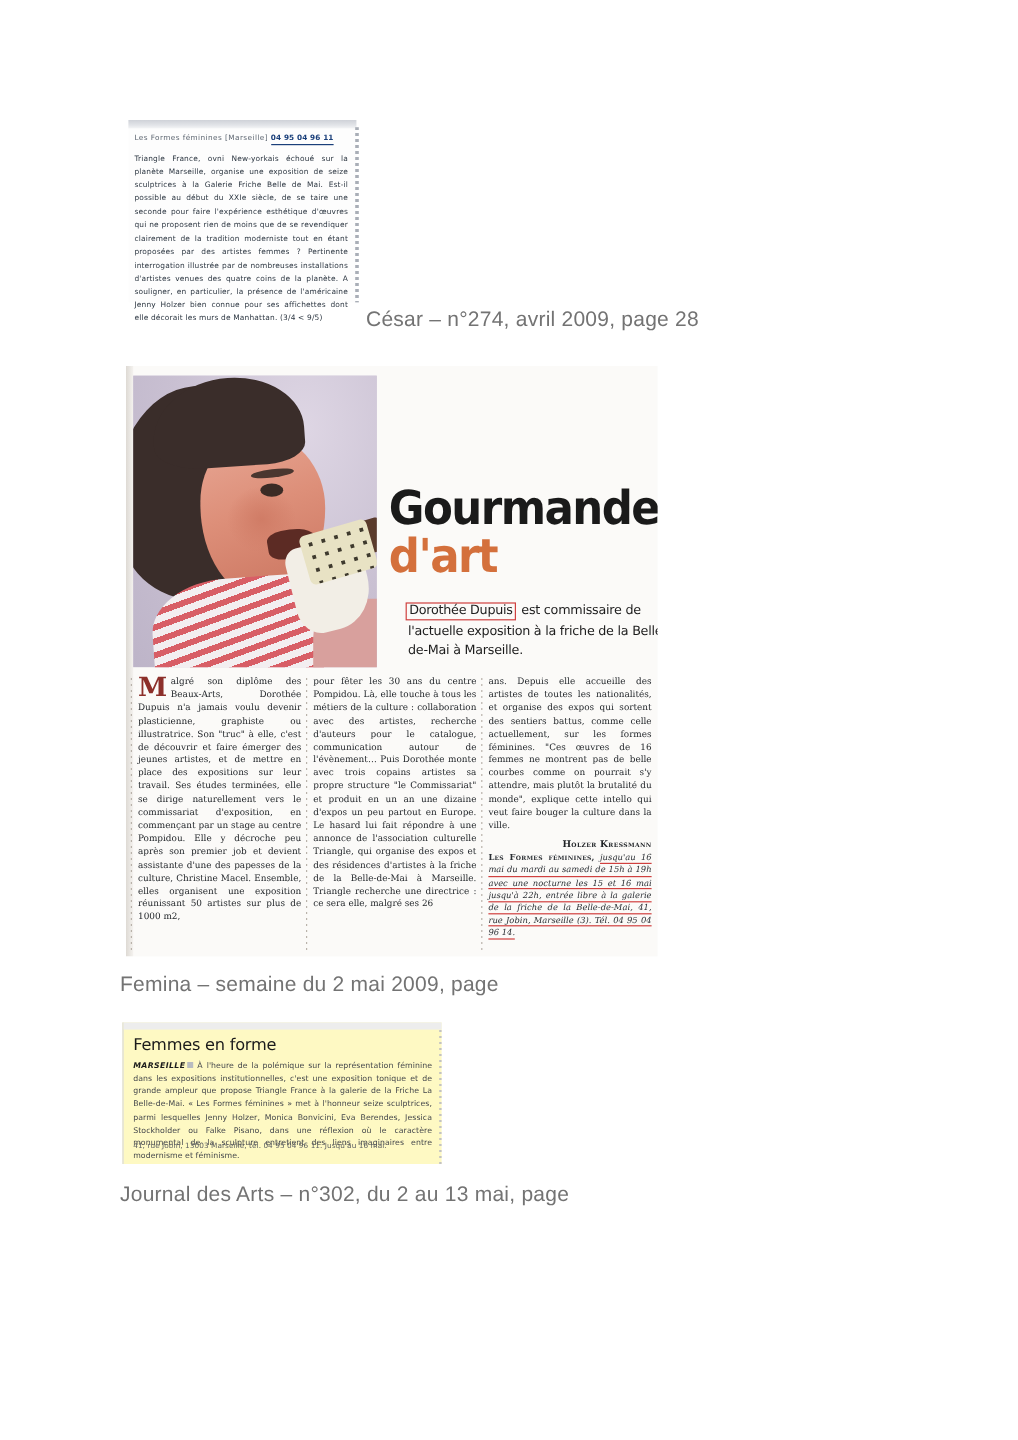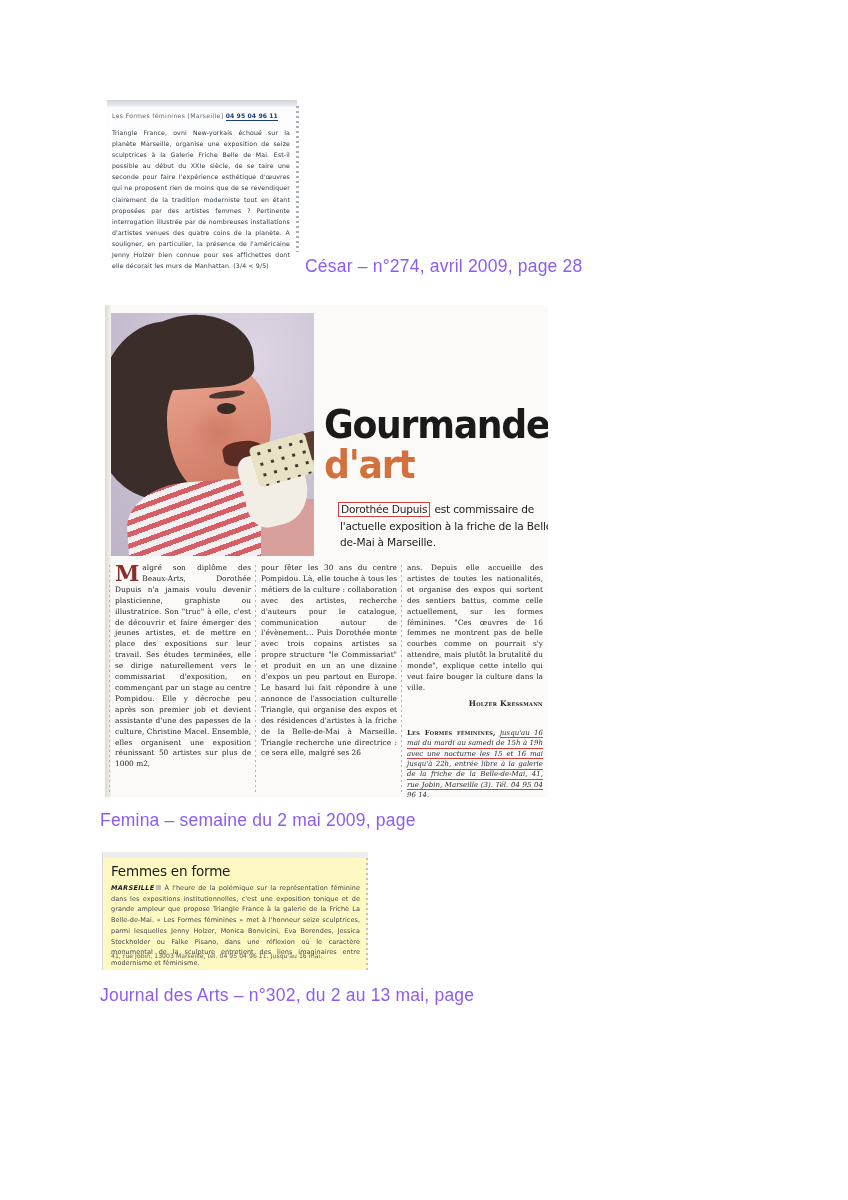--- a/index.html
+++ b/index.html
@@ -15,21 +15,21 @@
     color: #000;
     overflow: hidden;
   }
 
   
   .caption {
     position: absolute;
     font-family: "Liberation Sans", sans-serif;
     font-size: 17.5px;
     letter-spacing: 0.2px;
-    color: #8b5cf6;
+    color: #737373;
     white-space: nowrap;
   }
 
   
   #clip-cesar {
     position: absolute;
     left: 107px;
     top: 100px;
     width: 190px;
     height: 152px;
@@ -302,21 +302,21 @@
     display: block;
     text-align: right;
     font-variant: small-caps;
     font-weight: bold;
     letter-spacing: 0.3px;
     font-size: 7.6px;
     margin-top: 5px;
     color: #1d2024;
   }
   .infobox {
-    margin-top: 18px;
+    margin-top: 0;
     font-family: "DejaVu Serif", serif;
     font-size: 7px;
     line-height: 10.4px;
     font-style: italic;
     color: #2a2e33;
     text-align: justify;
   }
   .infobox .lead {
     font-style: normal;
     font-variant: small-caps;

